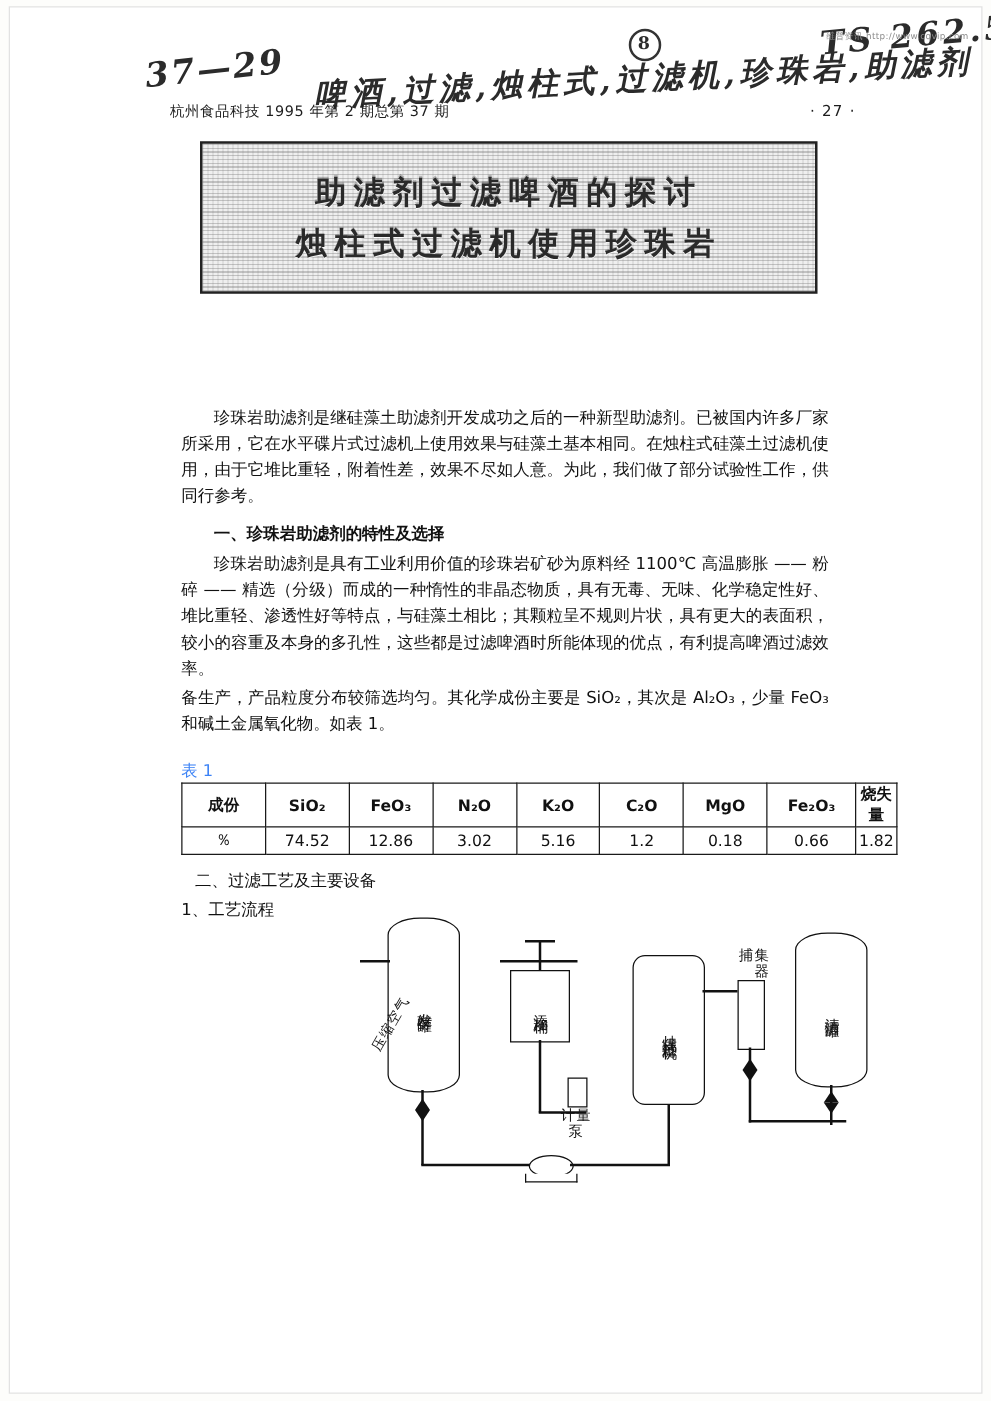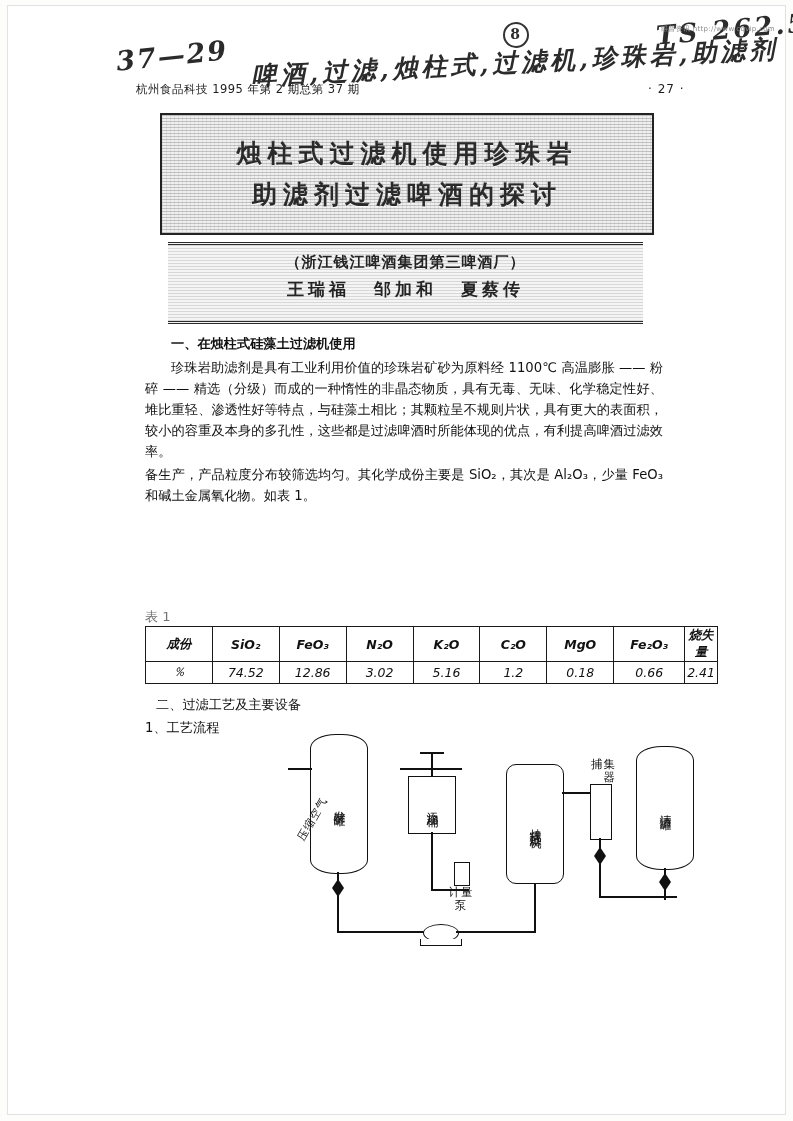--- a/index.html
+++ b/index.html
@@ -183,31 +183,30 @@
     text-indent: 26px;
     color: #111;
     font-family: "DejaVu Sans", sans-serif;
   }
   
   .table-caption {
     position: absolute;
     left: 137px;
     top: 602px;
     font-size: 13px;
-    color: #737373;
+    color: #3b82f6;
   }
   table.chem {
     position: absolute;
     left: 137px;
     top: 620px;
     width: 573px;
     border-collapse: collapse;
     font-size: 12.5px;
     font-family: "DejaVu Sans", sans-serif;
-    font-style: italic;
   }
   table.chem td {
     border: 1px solid #1a1a1a;
     height: 21px;
     text-align: center;
     color: #111;
     padding: 0 2px;
   }
   table.chem tr.head td { font-weight: 700; }
   
@@ -317,35 +316,28 @@
     <div class="hand" id="hand-keywords">啤酒,过滤,烛柱式,过滤机,珍珠岩,助滤剂</div>
     <div class="hand" id="hand-class">TS 262.5</div>
     <div class="hand" id="hand-circle-num"><span class="circ">8</span></div>
 
     <div class="watermark">维普资讯 http://www.cqvip.com</div>
 
     <div class="journal-line">杭州食品科技 1995 年第 2 期总第 37 期</div>
     <div class="page-folio">· 27 ·</div>
 
     <div class="title-banner">
+      <div class="tline">助滤剂过滤啤酒的探讨</div>
       <div class="tline">烛柱式过滤机使用珍珠岩</div>
-      <div class="tline">助滤剂过滤啤酒的探讨</div>
     </div>
 
-    <div class="author-box">
-      <div class="org">（浙江钱江啤酒集团第三啤酒厂）</div>
-      <div class="names">
-        <span>王瑞福</span>
-        <span>邹加和</span>
-        <span>夏蔡传</span>
-      </div>
-    </div>
 
     <div class="body">
-      <h3>一、在烛柱式硅藻土过滤机使用</h3>
+      <p class="indent">珍珠岩助滤剂是继硅藻土助滤剂开发成功之后的一种新型助滤剂。已被国内许多厂家所采用，它在水平碟片式过滤机上使用效果与硅藻土基本相同。在烛柱式硅藻土过滤机使用，由于它堆比重轻，附着性差，效果不尽如人意。为此，我们做了部分试验性工作，供同行参考。</p>
+      <h3>一、珍珠岩助滤剂的特性及选择</h3>
       <p class="indent">珍珠岩助滤剂是具有工业利用价值的珍珠岩矿砂为原料经 1100℃ 高温膨胀 —— 粉碎 —— 精选（分级）而成的一种惰性的非晶态物质，具有无毒、无味、化学稳定性好、堆比重轻、渗透性好等特点，与硅藻土相比；其颗粒呈不规则片状，具有更大的表面积，较小的容重及本身的多孔性，这些都是过滤啤酒时所能体现的优点，有利提高啤酒过滤效率。</p>
       <p style="">备生产，产品粒度分布较筛选均匀。其化学成份主要是 SiO₂，其次是 Al₂O₃，少量 FeO₃ 和碱土金属氧化物。如表 1。</p>
     </div>
 
     <div class="table-caption">表 1</div>
     <table class="chem">
       <tbody>
           <tr class="head">
         <td style="width:62px">成份</td>
         <td style="width:62px">SiO₂</td>
@@ -359,21 +351,21 @@
       </tr>
       <tr>
         <td>％</td>
         <td>74.52</td>
         <td>12.86</td>
         <td>3.02</td>
         <td>5.16</td>
         <td>1.2</td>
         <td>0.18</td>
         <td>0.66</td>
-        <td>2.41</td>
+        <td>1.82</td>
       </tr>
     </tbody>
       </table>
 
     <div class="sec2">二、过滤工艺及主要设备</div>
     <div class="sec2b">1、工艺流程</div>
 
     <div class="diagram">
 
       <div class="vessel" style="left:22px; top:28px; width:56px; height:138px;">

